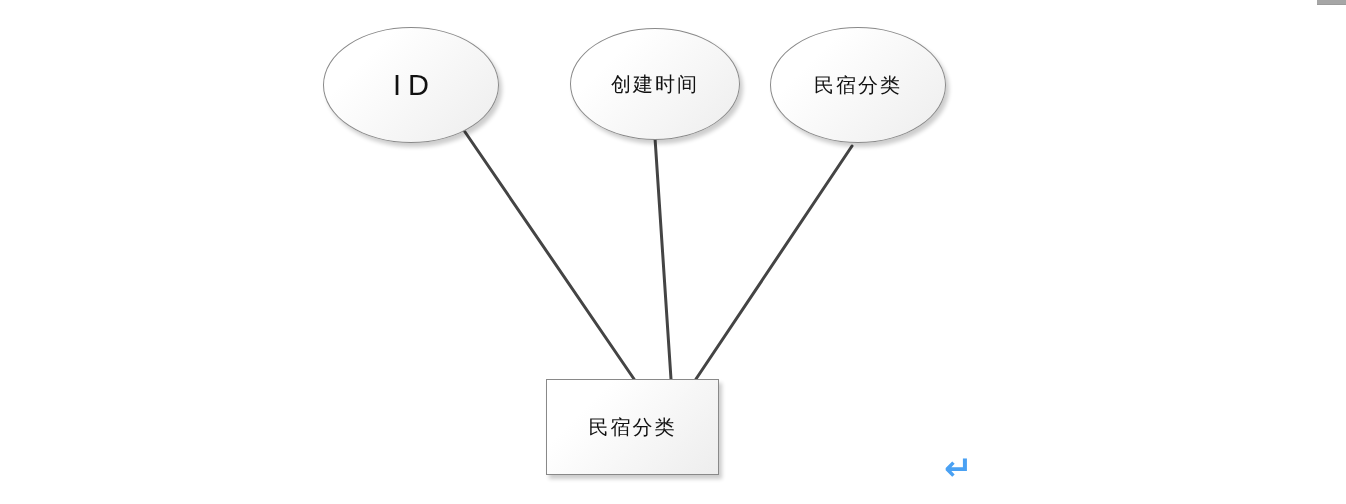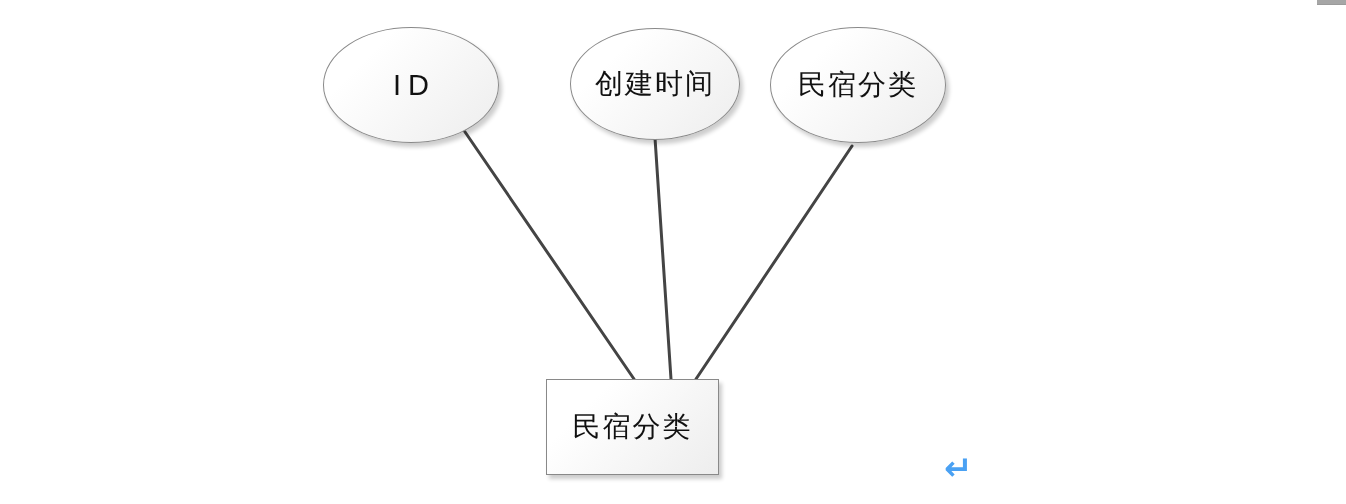--- a/index.html
+++ b/index.html
@@ -20,21 +20,21 @@
     color: #111111;
   }
   .ellipse { border-radius: 50%; }
 
   .label-latin {
     font-family: "Liberation Sans", "DejaVu Sans", sans-serif;
     font-size: 29px; letter-spacing: 7px; padding-left: 7px; color: #111;
   }
   .label-cjk {
     font-family: "Liberation Serif", "DejaVu Serif", serif;
-    font-size: 28px; letter-spacing: 2px; color: #111;
+    font-size: 20px; letter-spacing: 2px; color: #111;
   }
 
   .entity-rect { border-radius: 0; }
 
   .line-break-mark {
     position: absolute; left: 944px; top: 451px; z-index: 3;
     font-family: "DejaVu Sans", sans-serif;
     font-size: 34px; font-weight: bold; color: #4aa1f3;
     line-height: 1;
   }

